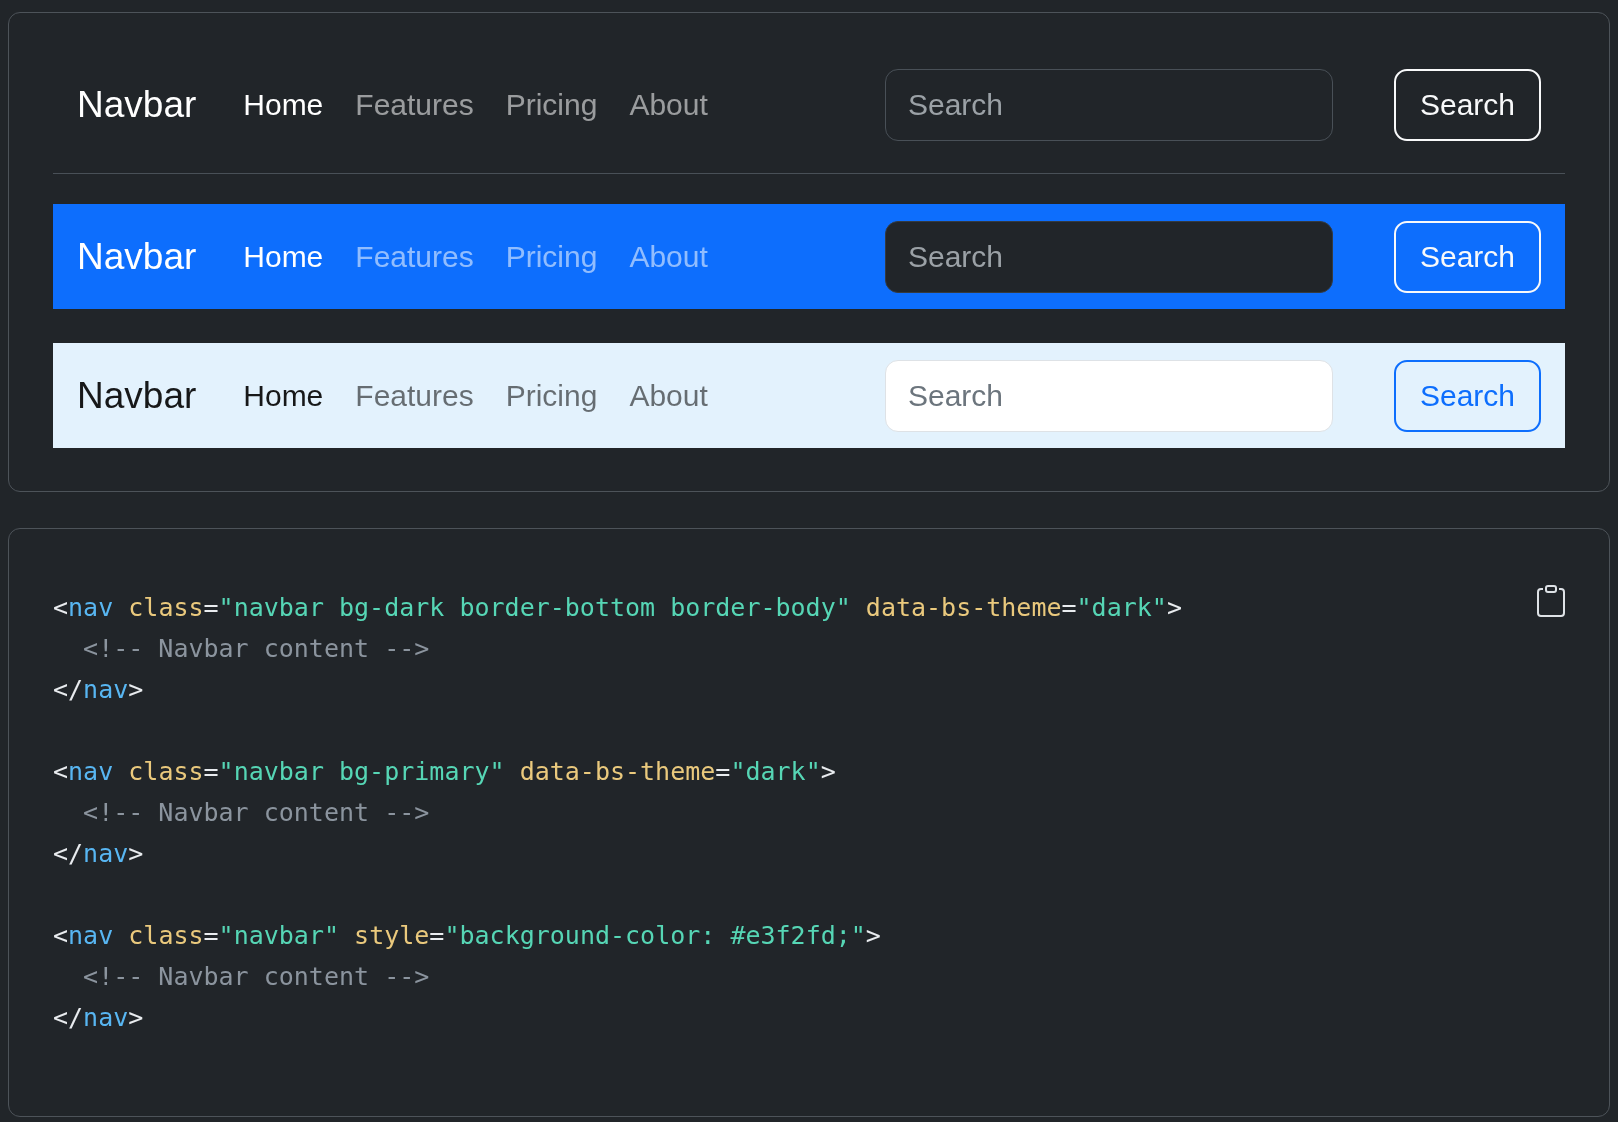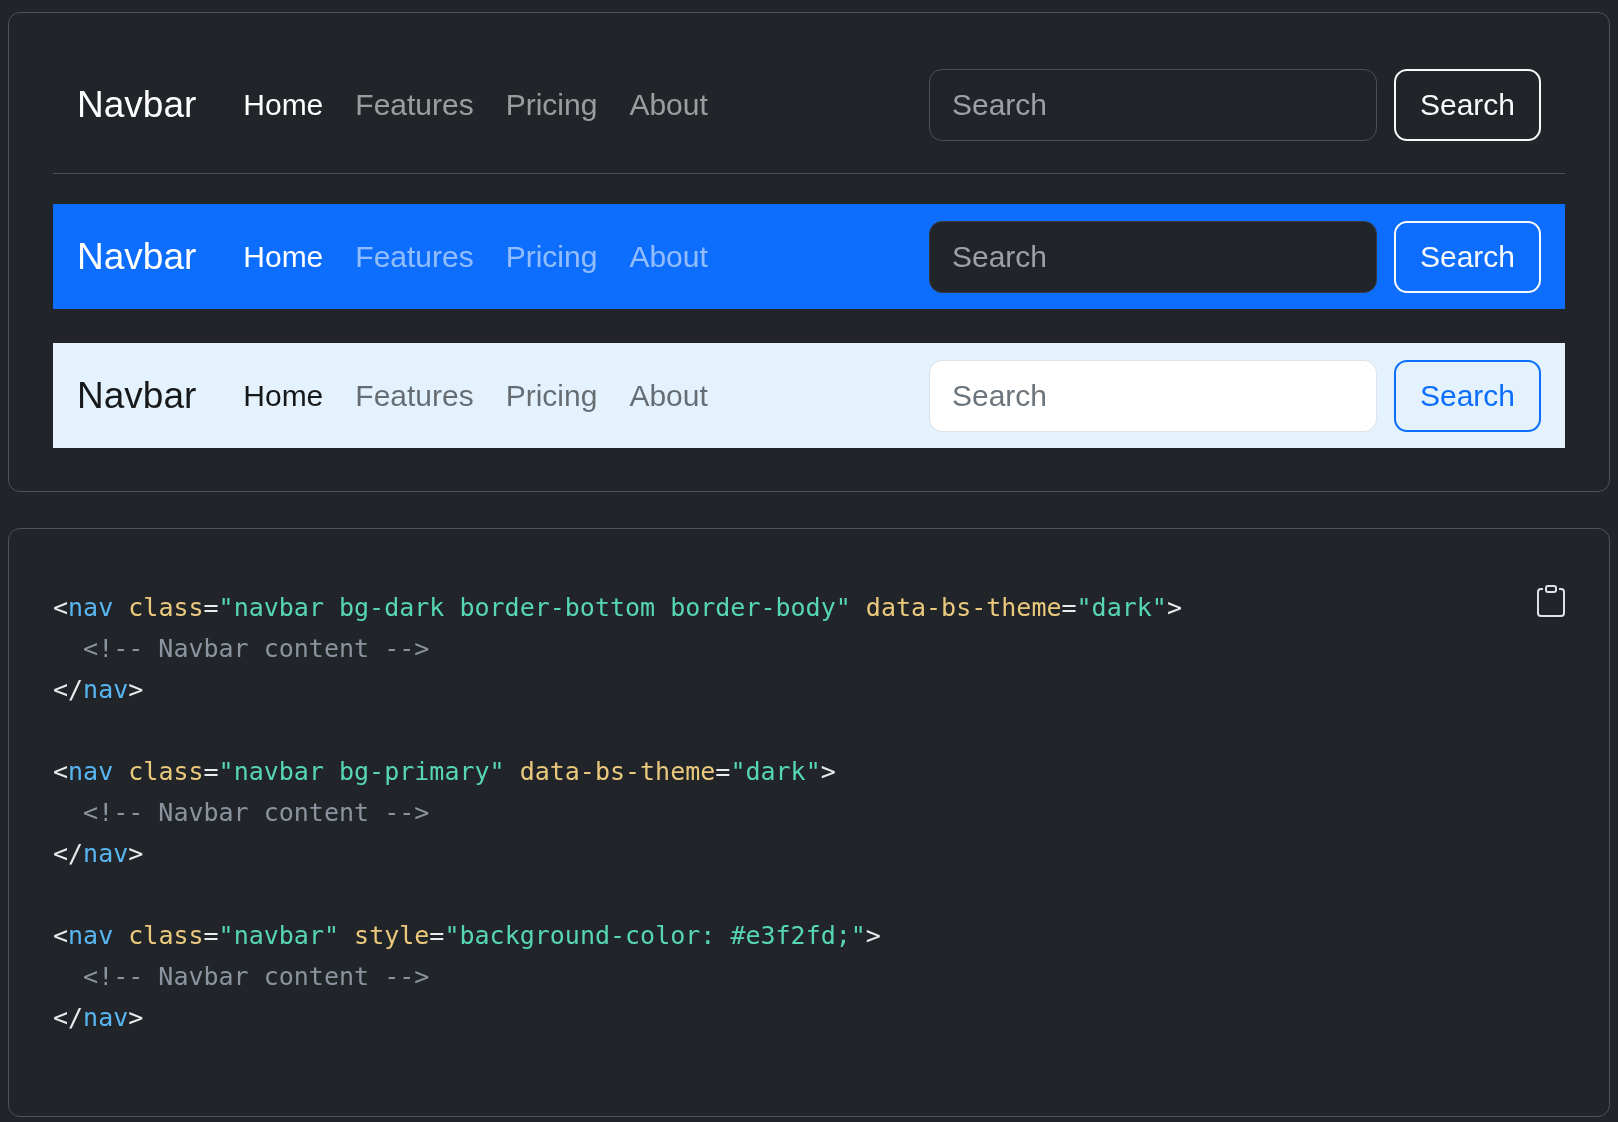--- a/index.html
+++ b/index.html
@@ -60,21 +60,21 @@
     cursor: pointer;
     text-decoration: none;
   }
   .nb-dark .brand, .nb-primary .brand { color: #ffffff; }
   .nb-dark .link, .nb-primary .link { color: rgba(255,255,255,0.55); }
   .nb-dark .link.active, .nb-primary .link.active { color: #ffffff; }
   .nb-light .brand { color: rgba(0,0,0,0.9); }
   .nb-light .link { color: rgba(0,0,0,0.55); }
   .nb-light .link.active { color: rgba(0,0,0,0.9); }
 
-  .searchgrp { margin-left: auto; display: flex; align-items: center; }
+  .searchgrp { margin-left: auto; display: flex; align-items: center; gap: 44px; }
   .search-input {
     width: 448px;
     height: 72px;
     border-radius: 13px;
     font-size: 30px;
     padding: 0 22px;
     outline: none;
     font-family: "Liberation Sans", sans-serif;
   }
   .nb-dark .search-input {

